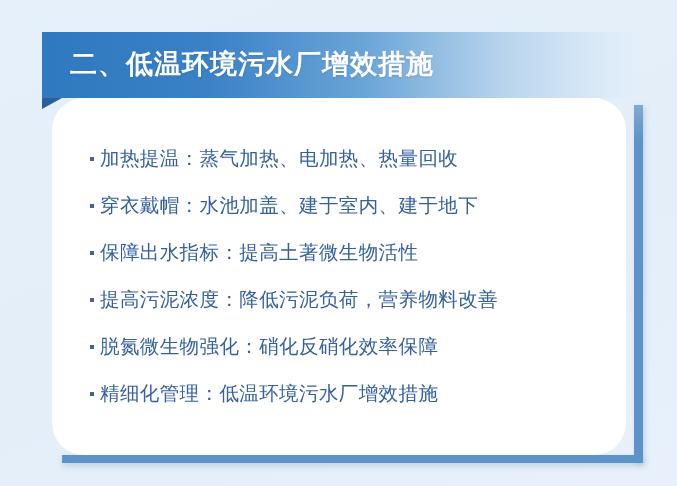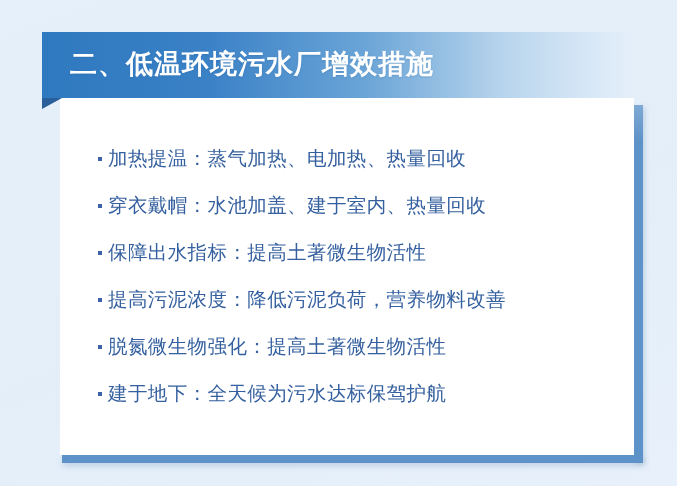--- a/index.html
+++ b/index.html
@@ -59,26 +59,27 @@
     width: 0;
     height: 0;
     border-top: 11px solid #2a5f99;
     border-right: 20px solid transparent;
     z-index: 4;
   }
 
   
   .card {
     position: absolute;
-    left: 60px;
+    left: 52px;
     top: 98px;
     width: 574px;
     height: 357px;
     background: #ffffff;
     z-index: 2;
+    border-radius: 32px;
   }
   
   .edge-right {
     position: absolute;
     left: 634px;
     top: 105px;
     width: 9px;
     height: 357px;
     background: linear-gradient(180deg, #7fa9d4 0%, #5e93c9 10%, #5e93c9 100%);
     box-shadow: 2px 2px 5px rgba(90,130,170,0.25);
@@ -136,41 +137,41 @@
   <div class="card">
     <div class="bullet-list">
 
       <div class="bullet-item">
         <span class="bullet-dot"></span>
         <span class="bullet-text">加热提温：蒸气加热、电加热、热量回收</span>
       </div>
 
       <div class="bullet-item">
         <span class="bullet-dot"></span>
-        <span class="bullet-text">穿衣戴帽：水池加盖、建于室内、热量回收</span>
+        <span class="bullet-text">穿衣戴帽：水池加盖、建于室内、建于地下</span>
       </div>
 
       <div class="bullet-item">
         <span class="bullet-dot"></span>
         <span class="bullet-text">保障出水指标：提高土著微生物活性</span>
       </div>
 
       <div class="bullet-item">
         <span class="bullet-dot"></span>
         <span class="bullet-text">提高污泥浓度：降低污泥负荷，营养物料改善</span>
       </div>
 
       <div class="bullet-item">
         <span class="bullet-dot"></span>
-        <span class="bullet-text">脱氮微生物强化：提高土著微生物活性</span>
+        <span class="bullet-text">脱氮微生物强化：硝化反硝化效率保障</span>
       </div>
 
       <div class="bullet-item">
         <span class="bullet-dot"></span>
-        <span class="bullet-text">建于地下：全天候为污水达标保驾护航</span>
+        <span class="bullet-text">精细化管理：低温环境污水厂增效措施</span>
       </div>
 
     </div>
   </div>
 
   <div class="banner">
     <div class="banner-title">二、低温环境污水厂增效措施</div>
   </div>
   <div class="banner-fold"></div>
 

